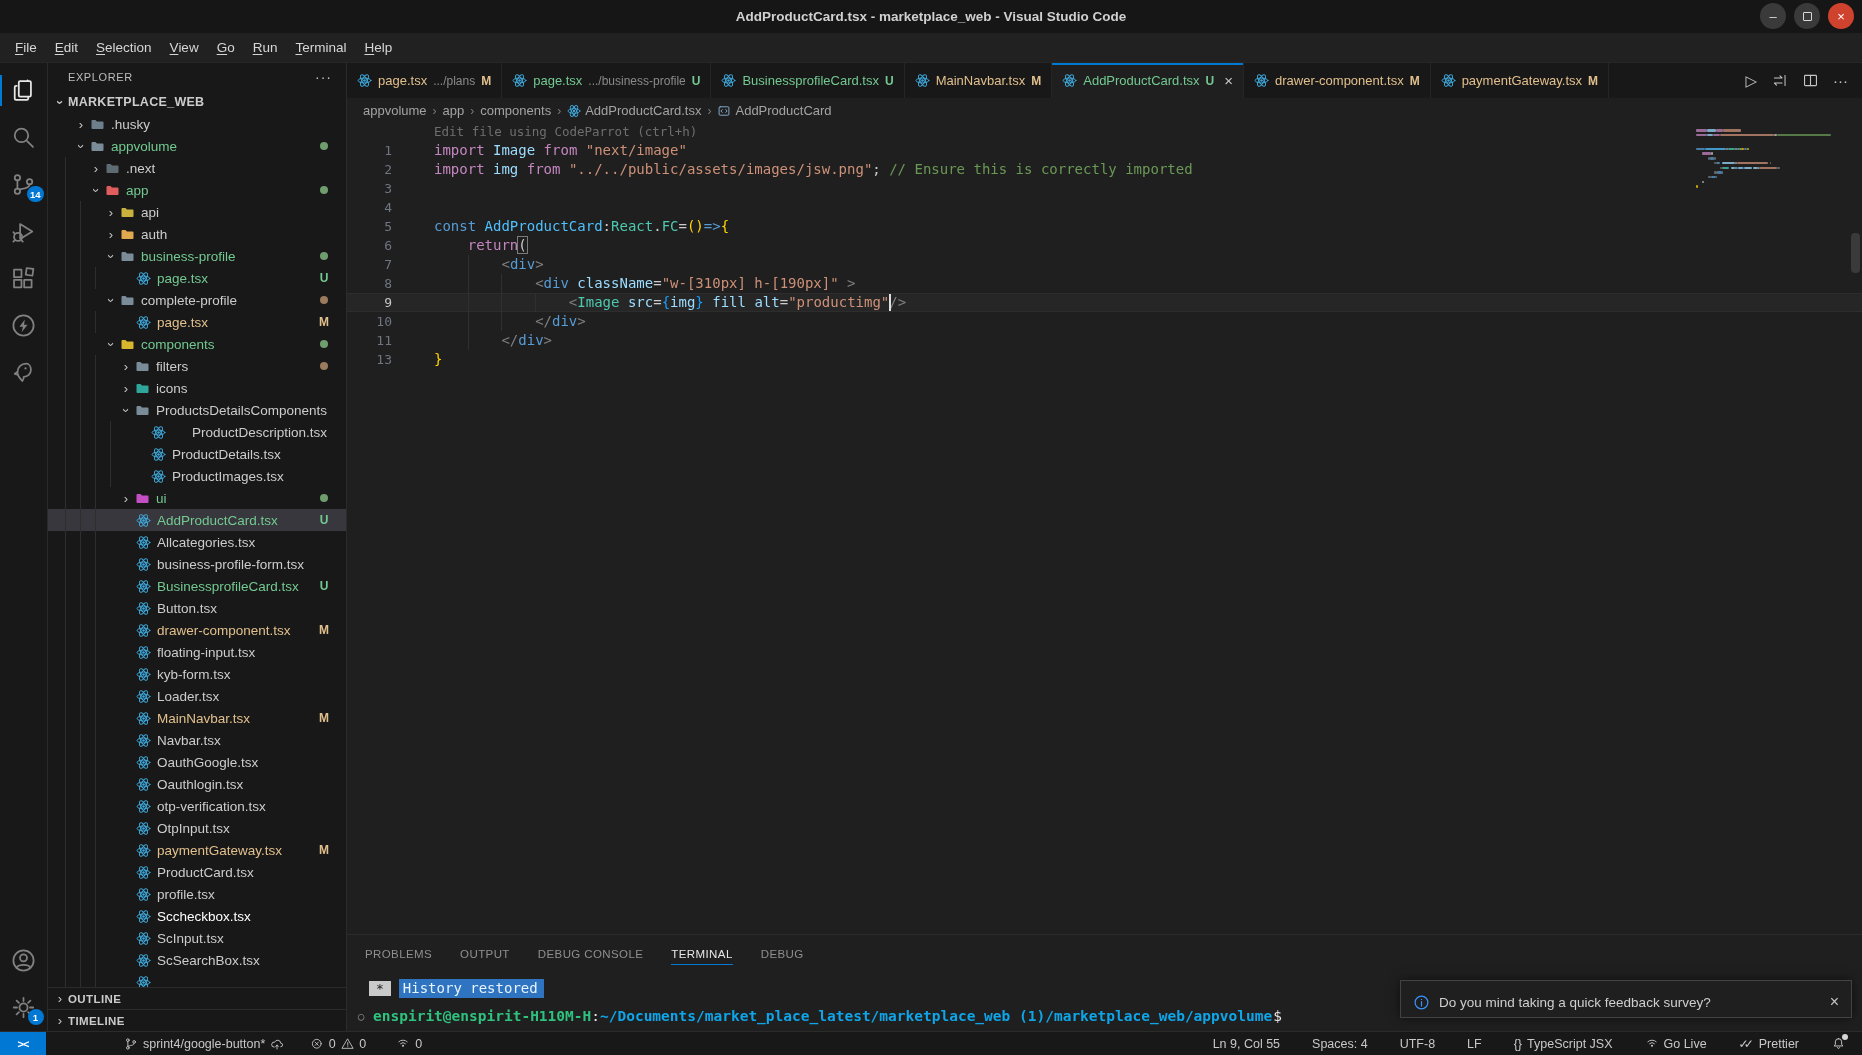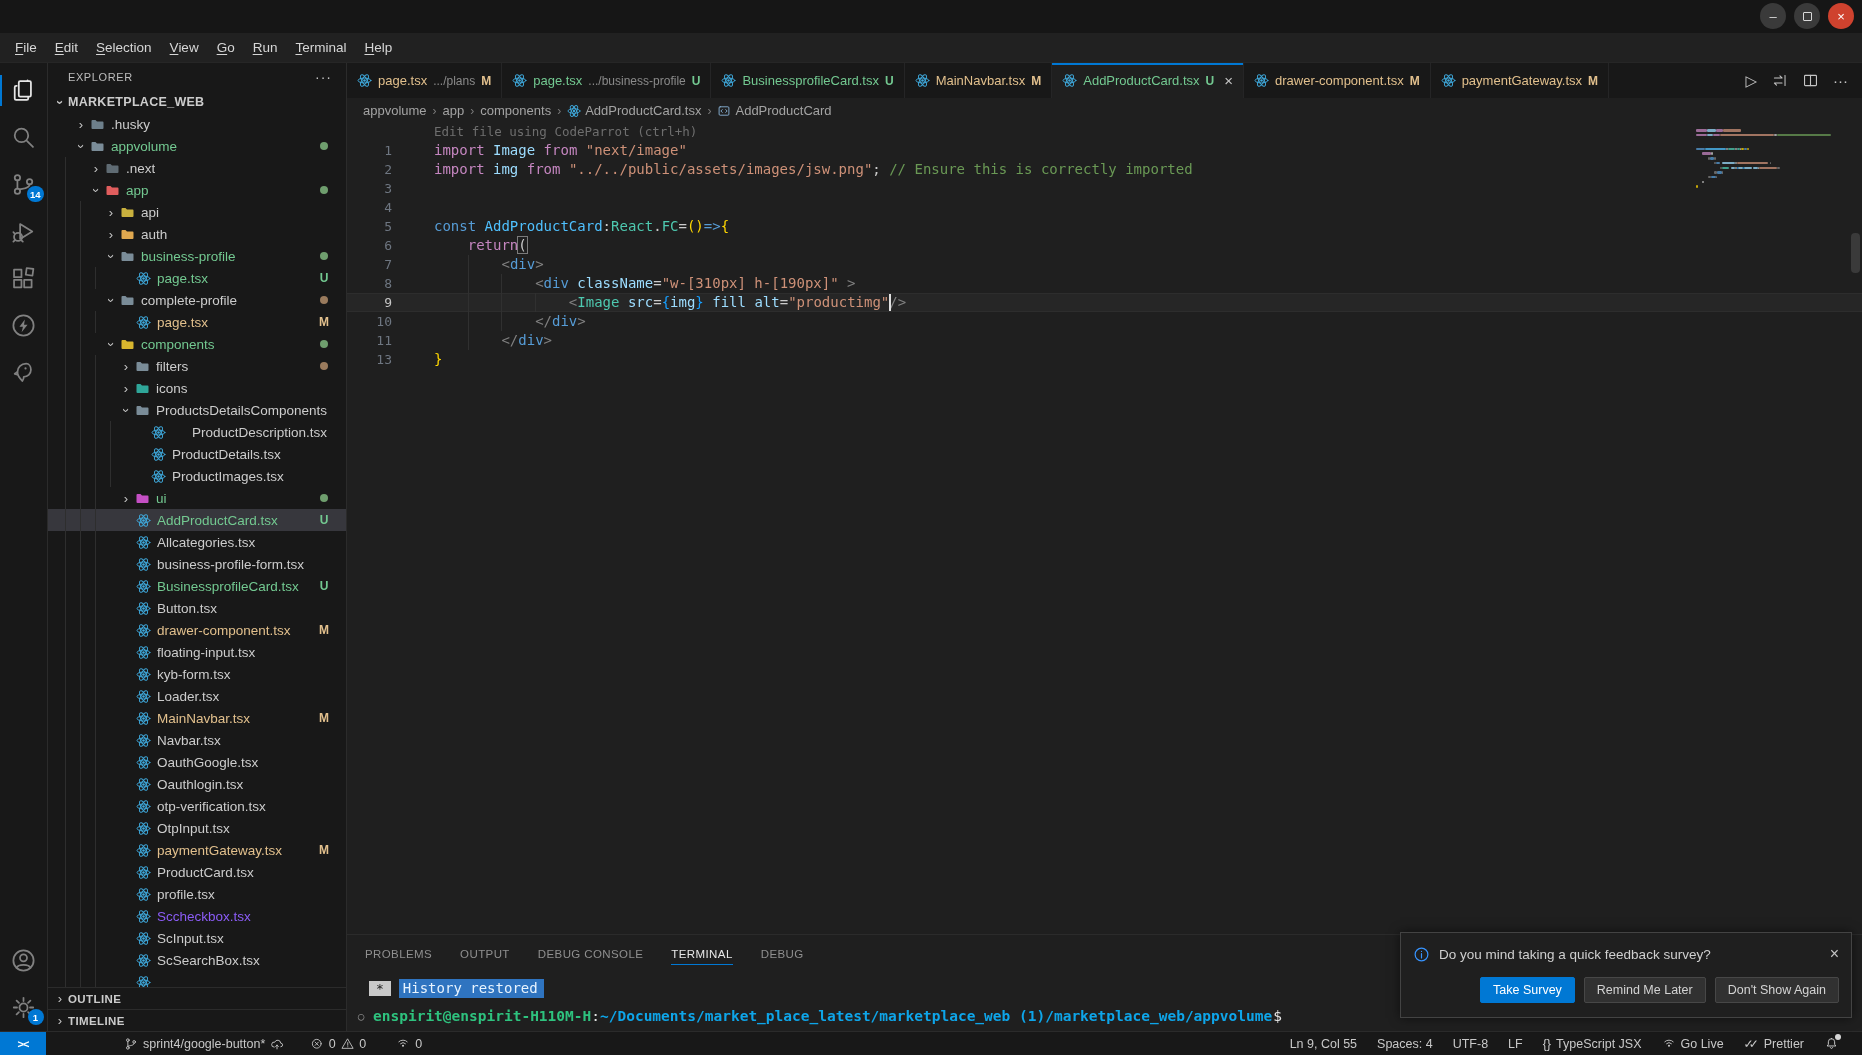--- a/index.html
+++ b/index.html
@@ -105,21 +105,21 @@
   .p-dollar { color:#e6e6e6; padding-left:1px; }
 
   
   .statusbar { height:24px; background:#181818; border-top:1px solid #2b2b2b; display:flex; align-items:center;
     font-size:12.5px; color:#c8c8c8; flex:0 0 auto; }
   .sb-item { display:flex; align-items:center; gap:5px; padding:0 6px; height:100%; white-space:nowrap; }
   .sb-item svg { width:14px; height:14px; }
   .remote-chip { width:46px; height:100%; background:#0078d4; color:#fff; display:flex; align-items:center; justify-content:center;
     font-weight:bold; font-size:11px; letter-spacing:-1px; }
   .sb-left { display:flex; height:100%; align-items:center; }
-  .sb-right { margin-left:auto; display:flex; height:100%; align-items:flex-start; gap:8px; padding-right:17px; }
+  .sb-right { margin-left:auto; display:flex; height:100%; align-items:flex-start; gap:20px; padding-right:10px; }
   .gap-branch { margin-left:72px; }
   .dbl-check { letter-spacing:-5px; padding-right:5px; font-size:12px; }
   .bell-wrap { position:relative; display:flex; }
   .bell-dot { position:absolute; right:-2px; top:-2px; width:6px; height:6px; border-radius:50%; background:#d6d6d6; }
 
   
   .notification { position:absolute; right:10px; bottom:37px; width:452px; background:#1f1f1f; border:1px solid #434343;
     box-shadow:0 0 10px rgba(0,0,0,.55); z-index:50; }
   .notif-head { display:flex; align-items:center; padding:12px 12px 6px 12px; gap:9px; }
   .notif-msg { color:#cfcfcf; font-size:13.5px; flex:1; }
@@ -128,20 +128,21 @@
   .notif-btns { display:flex; justify-content:flex-end; gap:9px; padding:8px 12px 14px 12px; }
   .nbtn { font-size:12.5px; padding:5px 12px; border-radius:2px; background:#313131; color:#d3d3d3; border:1px solid #474747; }
   .nbtn.primary { background:#0078d4; border-color:#0078d4; color:#fff; }
 </style>
 </head>
 <body>
 
 <div class="window">
 
   <div class="titlebar">
+    <div class="title">AddProductCard.tsx - marketplace_web - Visual Studio Code</div>
     <div class="win-controls">
       <div class="win-btn">–</div>
       <div class="win-btn">
           <span class="sq"></span>
         </div>
       <div class="win-btn close">×</div>
     </div>
   </div>
 
   <div class="menubar" id="menubar">
@@ -718,21 +719,21 @@
             <span class="guide" style="left: 32px;"></span>
             <span class="guide" style="left: 47px;"></span>
             <span class="t-icon">
               <svg xmlns="http://www.w3.org/2000/svg" viewBox="0 0 20 20" fill="none" stroke="currentColor" stroke-width="1.3" stroke-linecap="round" stroke-linejoin="round" style="width: 15px; height: 15px; display: block; color: rgb(63, 169, 220);">
                 <ellipse cx="10" cy="10" rx="8.6" ry="3.3"></ellipse>
                 <ellipse cx="10" cy="10" rx="8.6" ry="3.3" transform="rotate(60 10 10)"></ellipse>
                 <ellipse cx="10" cy="10" rx="8.6" ry="3.3" transform="rotate(120 10 10)"></ellipse>
                 <circle cx="10" cy="10" r="1.7" fill="currentColor" stroke="none"></circle>
               </svg>
             </span>
-            <span class="lbl" style="color: #8b5cf6;">Sccheckbox.tsx</span>
+            <span class="lbl" style="color: #ffffff;">Sccheckbox.tsx</span>
           </div>
           <div class="tree-row" style="padding-left: 87px;">
             <span class="guide" style="left: 17px;"></span>
             <span class="guide" style="left: 32px;"></span>
             <span class="guide" style="left: 47px;"></span>
             <span class="t-icon">
               <svg xmlns="http://www.w3.org/2000/svg" viewBox="0 0 20 20" fill="none" stroke="currentColor" stroke-width="1.3" stroke-linecap="round" stroke-linejoin="round" style="width: 15px; height: 15px; display: block; color: rgb(63, 169, 220);">
                 <ellipse cx="10" cy="10" rx="8.6" ry="3.3"></ellipse>
                 <ellipse cx="10" cy="10" rx="8.6" ry="3.3" transform="rotate(60 10 10)"></ellipse>
                 <ellipse cx="10" cy="10" rx="8.6" ry="3.3" transform="rotate(120 10 10)"></ellipse>
@@ -1175,20 +1176,15 @@
     <div class="notif-head">
       <span class="notif-info" id="notif-info">
           <svg xmlns="http://www.w3.org/2000/svg" viewBox="0 0 20 20" fill="none" stroke="#3794ff" stroke-width="1.4" style="width: 17px; height: 17px; display: block;">
             <circle cx="10" cy="10" r="7.5"></circle>
             <path d="M10 9v5M10 6.2v.2" stroke-linecap="round"></path>
           </svg>
         </span>
       <span class="notif-msg">Do you mind taking a quick feedback survey?</span>
       <span class="notif-close">×</span>
     </div>
-    <div class="notif-btns" id="notif-btns">
-        <button class="nbtn primary">Take Survey</button>
-        <button class="nbtn">Remind Me Later</button>
-        <button class="nbtn">Don't Show Again</button>
-      </div>
   </div>
 
 </div>
 
 </body></html>

